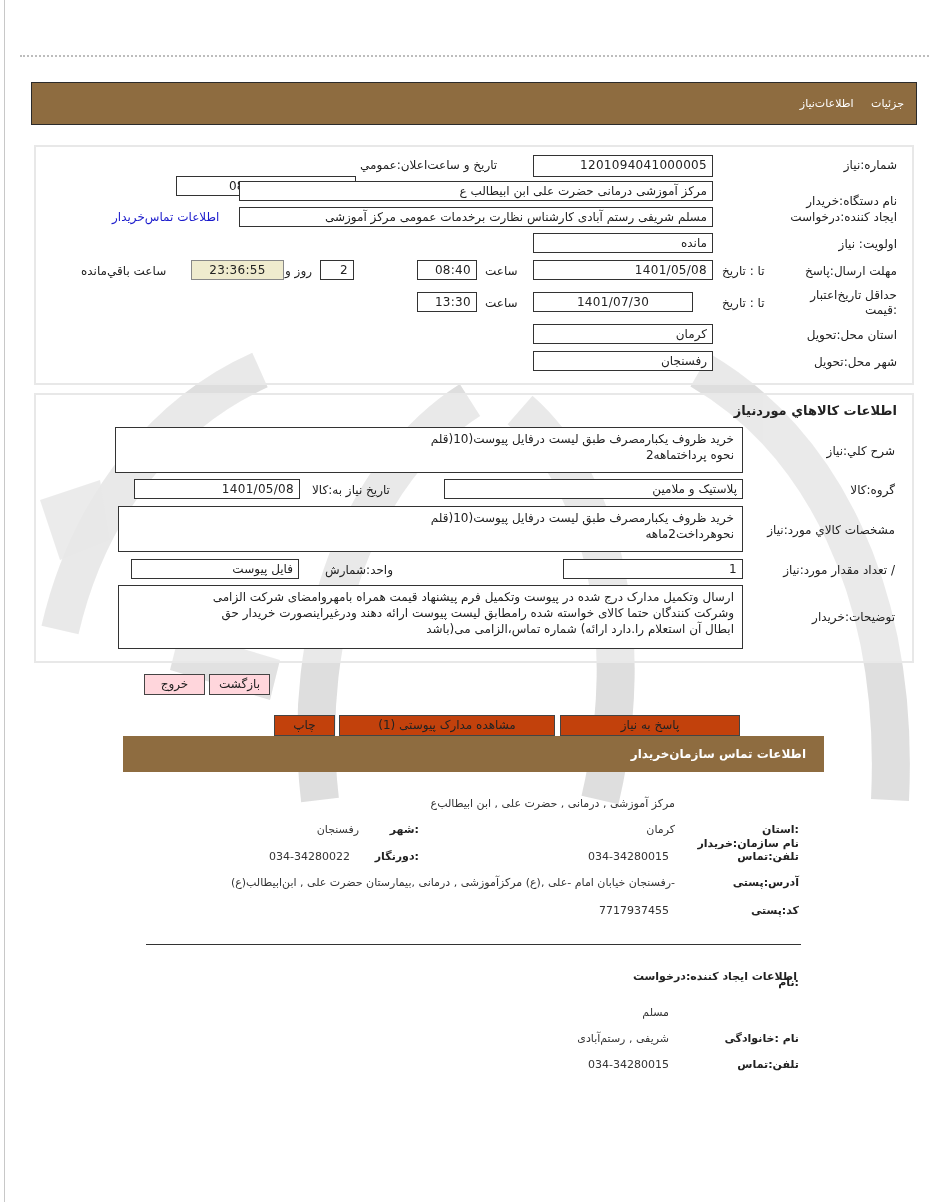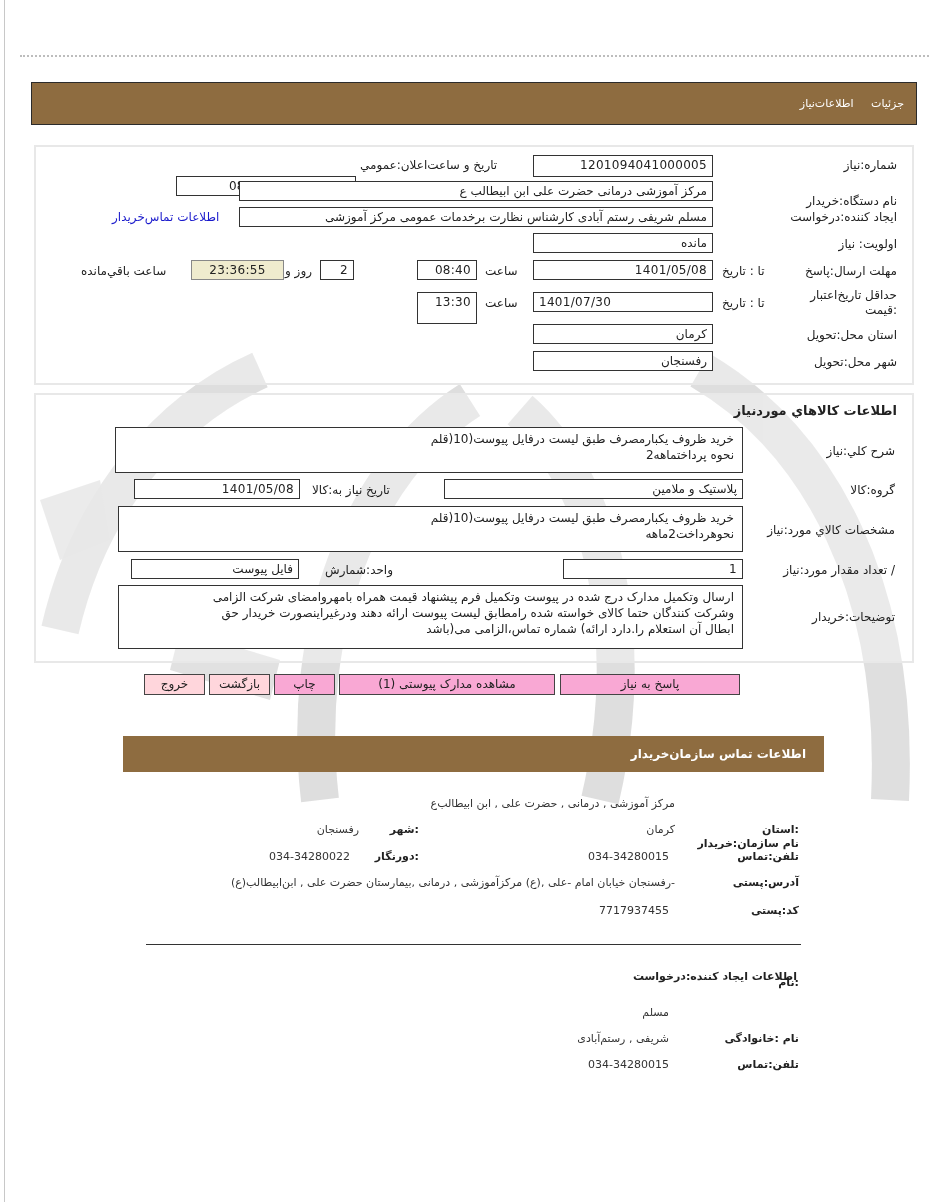--- a/index.html
+++ b/index.html
@@ -21,21 +21,21 @@
   .lbl { position: absolute; font-size: 12px; color: #222; white-space: nowrap; direction: rtl; z-index: 2; }
   .box { position: absolute; background: #fff; border: 1px solid #333; font-size: 12px; color: #222; white-space: nowrap; overflow: hidden; padding: 0 5px; line-height: 18px; z-index: 2; }
   .box.r { text-align: right; direction: rtl; }
   .box.mono { font-family: "DejaVu Sans", sans-serif; letter-spacing: 0.3px; }
   .box.multi { white-space: normal; line-height: 16px; padding: 3px 8px; direction: rtl; text-align: right; }
   .box.timer { background: #efebce; border-color: #888; text-align: center; }
   .link { position: absolute; color: #1a1acc; font-size: 12px; white-space: nowrap; z-index: 2; cursor: pointer; }
   .sect-title { position: absolute; font-weight: bold; font-size: 13px; color: #222; z-index: 2; }
 
   .btn { position: absolute; height: 21px; border: 1px solid #444; font-family: "DejaVu Sans", sans-serif; font-size: 12px; color: #222; text-align: center; line-height: 19px; cursor: pointer; z-index: 2; }
-  .btn.green { background: #f9a8d4; }
+  .btn.green { background: #c2410c; margin-top: 41px; }
   .btn.pink { background: #ffd6dc; }
 
   .contact-bar { position: absolute; left: 123px; top: 736px; width: 701px; height: 36px; background: #8e6c40; z-index: 1; }
   .contact-bar .t { position: absolute; right: 18px; top: 11px; color: #fff; font-weight: bold; font-size: 12px; }
 
   .c-lbl { position: absolute; font-weight: bold; font-size: 11px; color: #222; white-space: nowrap; z-index: 2; }
   .c-val { position: absolute; font-size: 11px; color: #333; white-space: nowrap; z-index: 2; }
   .hr { position: absolute; left: 146px; top: 944px; width: 655px; height: 1px; background: #333; z-index: 2; }
 </style>
 </head>
@@ -86,23 +86,23 @@
 <div class="box mono" style="left:533px; top:260px; width:180px; height:20px; text-align:right;">1401/05/08</div>
 <div class="lbl" style="left:485px; top:264px;">ساعت</div>
 <div class="box mono" style="left:417px; top:260px; width:60px; height:20px; text-align:right;">08:40</div>
 <div class="box mono" style="left:320px; top:260px; width:34px; height:20px; text-align:right;">2</div>
 <div class="lbl" style="left:285px; top:264px;">روز و</div>
 <div class="box timer mono" style="left:191px; top:260px; width:93px; height:20px;">23:36:55</div>
 <div class="lbl" style="left:81px; top:264px;">ساعت باقي‌مانده</div>
 
 <div class="lbl" style="right:34px; top:288px; width:100px; white-space:normal; line-height:15px;">حداقل تاریخ‌اعتبار :قیمت</div>
 <div class="lbl" style="left:722px; top:296px;">تا : تاریخ</div>
-<div class="box mono" style="left:533px; top:292px; width:180px; height:20px; text-align:left;">1401/07/30</div>
+<div class="box mono" style="left:533px; top:292px; width:160px; height:20px; text-align:center;">1401/07/30</div>
 <div class="lbl" style="left:485px; top:296px;">ساعت</div>
-<div class="box mono" style="left:417px; top:292px; width:60px; height:32px; text-align:right;">13:30</div>
+<div class="box mono" style="left:417px; top:292px; width:60px; height:20px; text-align:right;">13:30</div>
 
 <div class="lbl" style="right:34px; top:328px;">استان محل:تحویل</div>
 <div class="box r" style="left:533px; top:324px; width:180px; height:20px;">کرمان</div>
 
 <div class="lbl" style="right:34px; top:355px;">شهر محل:تحویل</div>
 <div class="box r" style="left:533px; top:351px; width:180px; height:20px;">رفسنجان</div>
 
 <div class="panel p2"></div>
 <div class="sect-title" style="right:34px; top:403px;">اطلاعات كالاهاي موردنياز</div>
 

